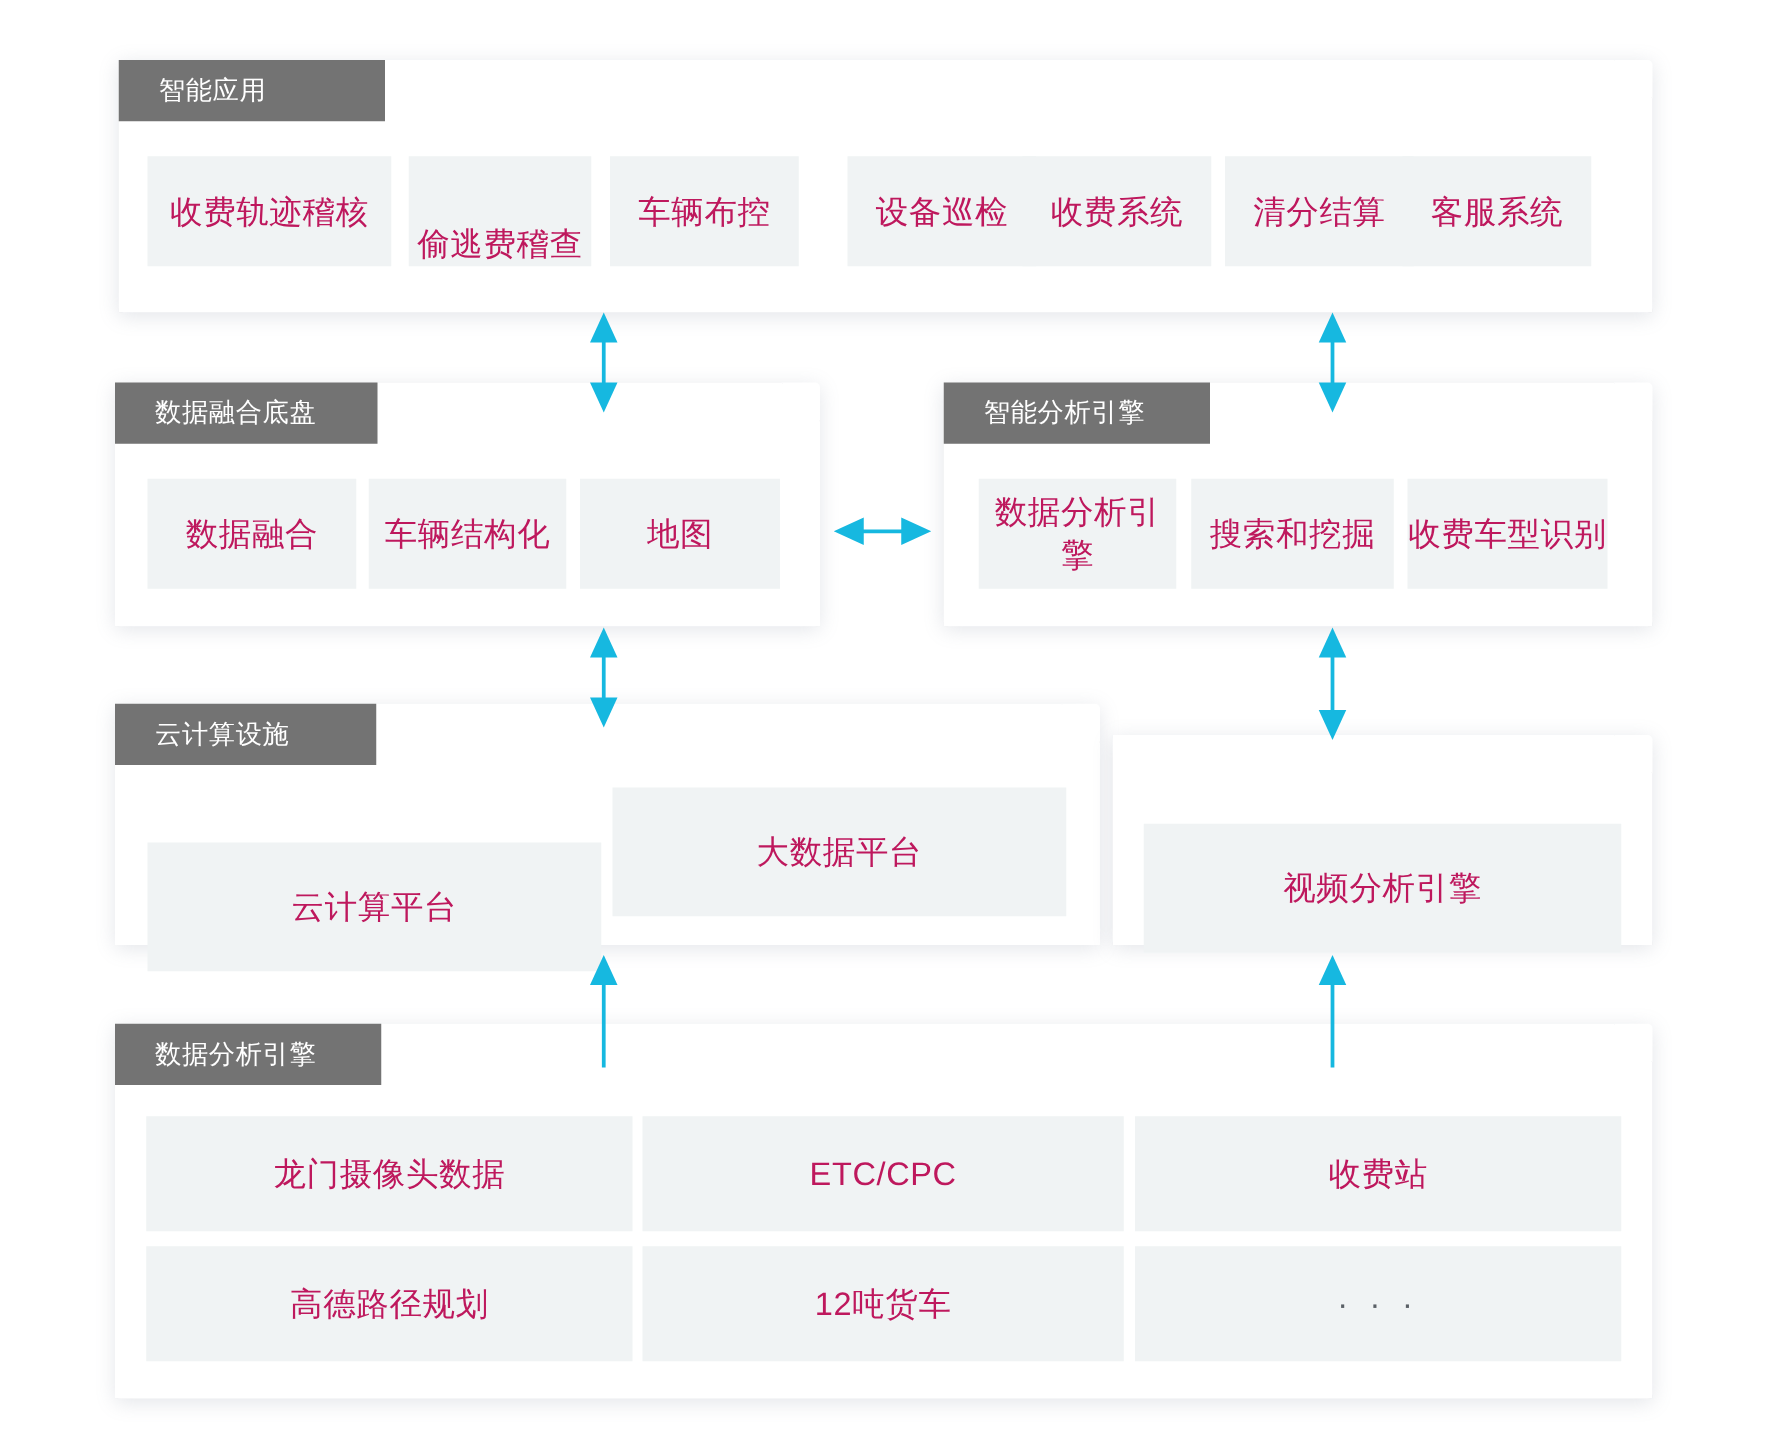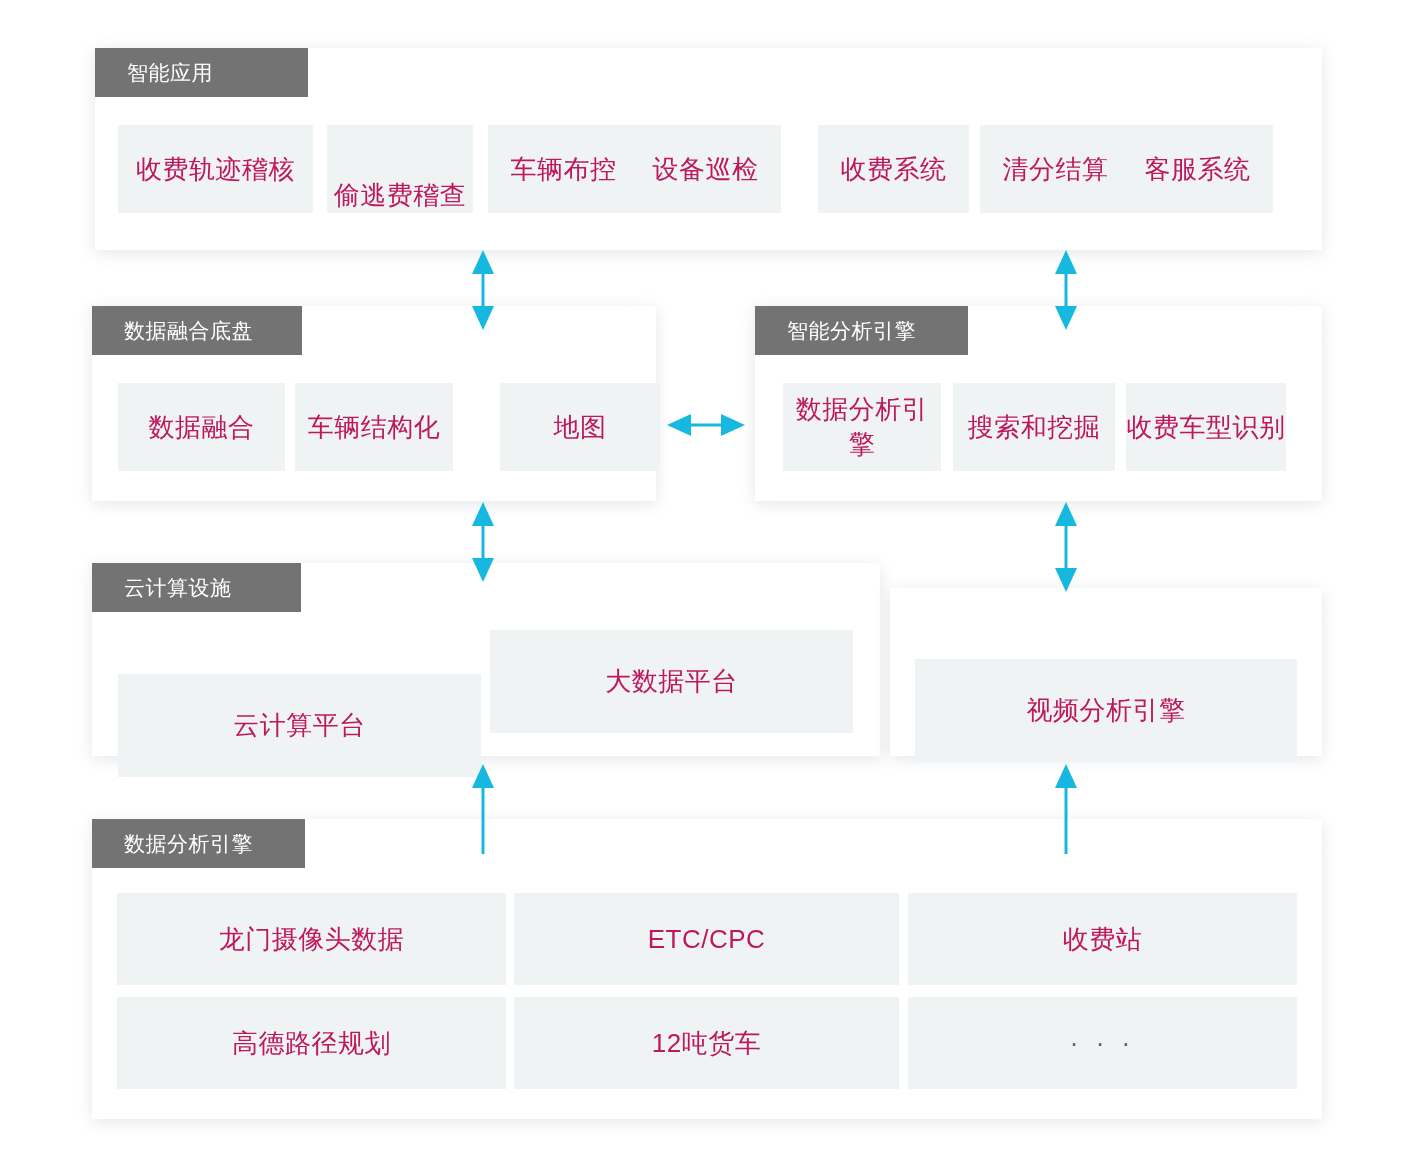--- a/index.html
+++ b/index.html
@@ -92,21 +92,21 @@
   </div>
   <div class="chip" style="left:118px; top:125px; width:195px; height:88px;">
     <span>收费轨迹稽核</span>
   </div>
   <div class="chip" style="left:327px; top:125px; width:146px; height:88px;align-items:flex-end;">
     <span>偷逃费稽查</span>
   </div>
   <div class="chip" style="left:488px; top:125px; width:151px; height:88px;">
     <span>车辆布控</span>
   </div>
-  <div class="chip" style="left:630px; top:125px; width:151px; height:88px;text-align:right;">
+  <div class="chip" style="left:678px; top:125px; width:151px; height:88px;text-align:right;">
     <span>设备巡检</span>
   </div>
   <div class="chip" style="left:818px; top:125px; width:151px; height:88px;">
     <span>收费系统</span>
   </div>
   <div class="chip" style="left:980px; top:125px; width:151px; height:88px;">
     <span>清分结算</span>
   </div>
   <div class="chip" style="left:1122px; top:125px; width:151px; height:88px;">
     <span>客服系统</span>
@@ -116,21 +116,21 @@
   <div class="panel" style="left:92px; top:306px; width:564px; height:195px;"></div>
   <div class="tab" style="left:92px; top:306px; width:210px; height:49px;">
     <span>数据融合底盘</span>
   </div>
   <div class="chip" style="left:118px; top:383px; width:167px; height:88px;">
     <span>数据融合</span>
   </div>
   <div class="chip" style="left:295px; top:383px; width:158px; height:88px;">
     <span>车辆结构化</span>
   </div>
-  <div class="chip" style="left:464px; top:383px; width:160px; height:88px;margin-left:36px;">
+  <div class="chip" style="left:464px; top:383px; width:160px; height:88px;">
     <span>地图</span>
   </div>
 
   <div class="panel-shadow" style="left:755px; top:306px; width:567px; height:195px;"></div>
   <div class="panel" style="left:755px; top:306px; width:567px; height:195px;"></div>
   <div class="tab" style="left:755px; top:306px; width:213px; height:49px;">
     <span>智能分析引擎</span>
   </div>
   <div class="chip" style="left:783px; top:383px; width:158px; height:88px;">
     <span>数据分析引擎</span>

